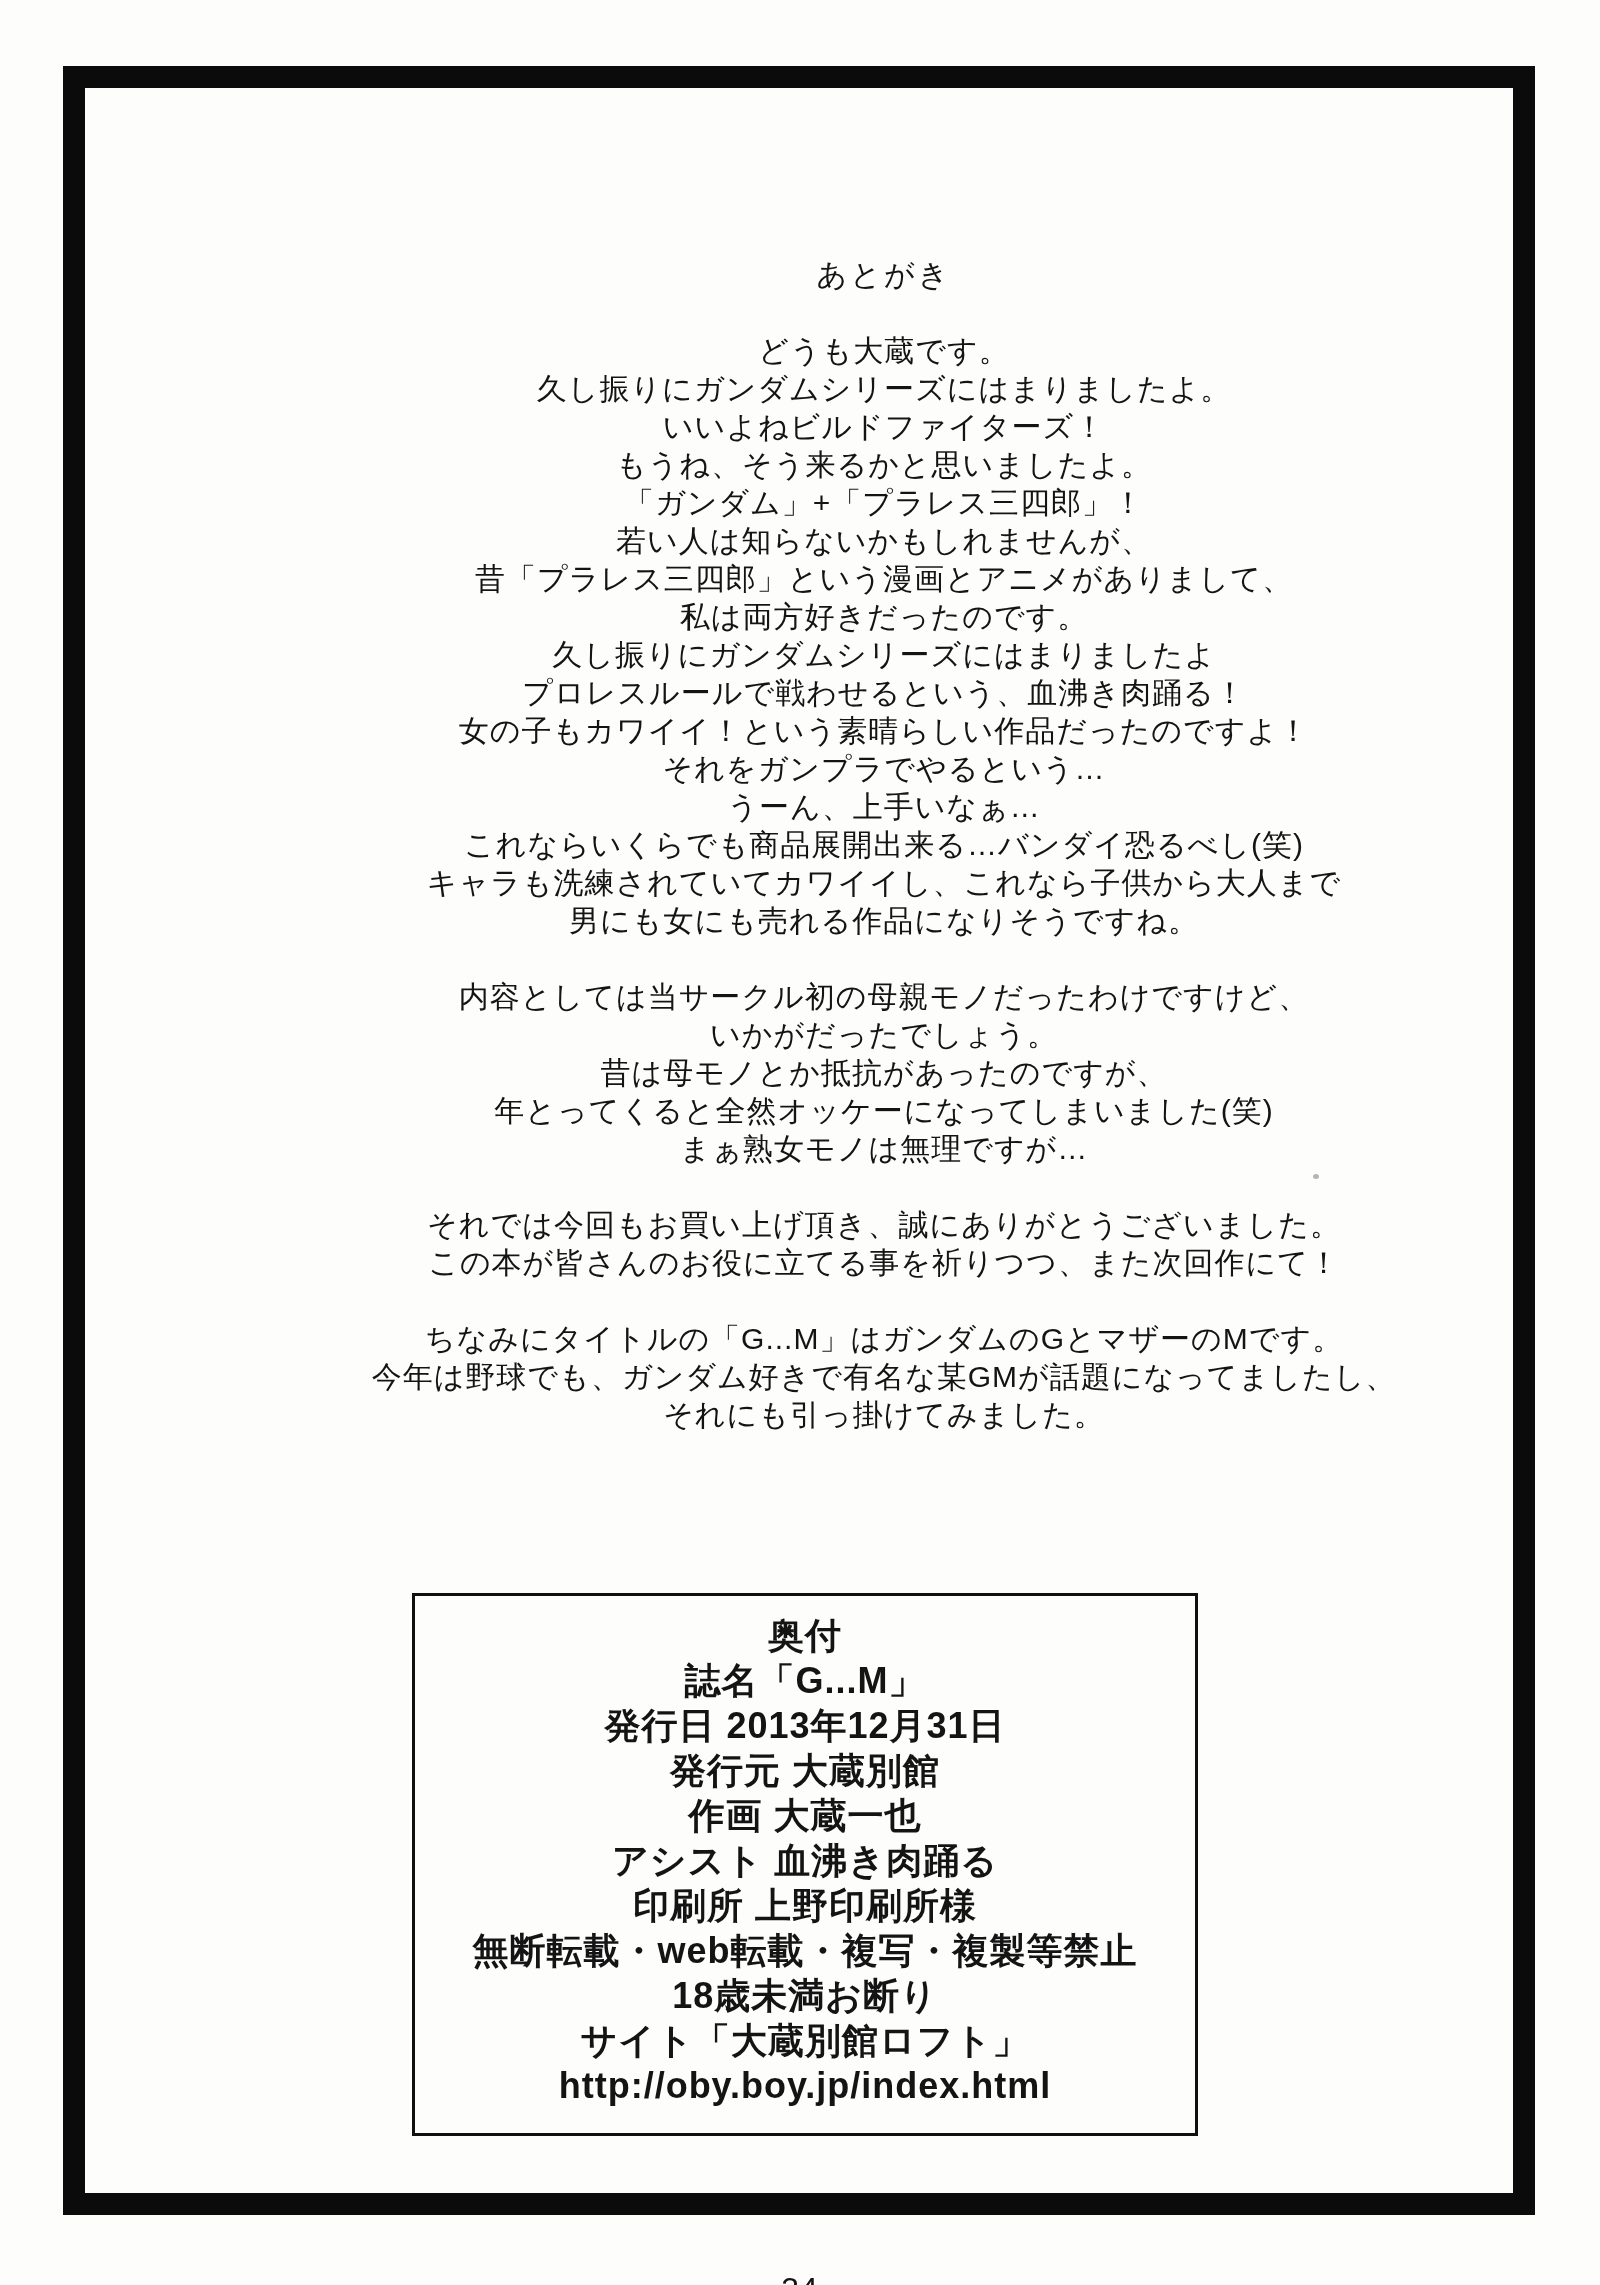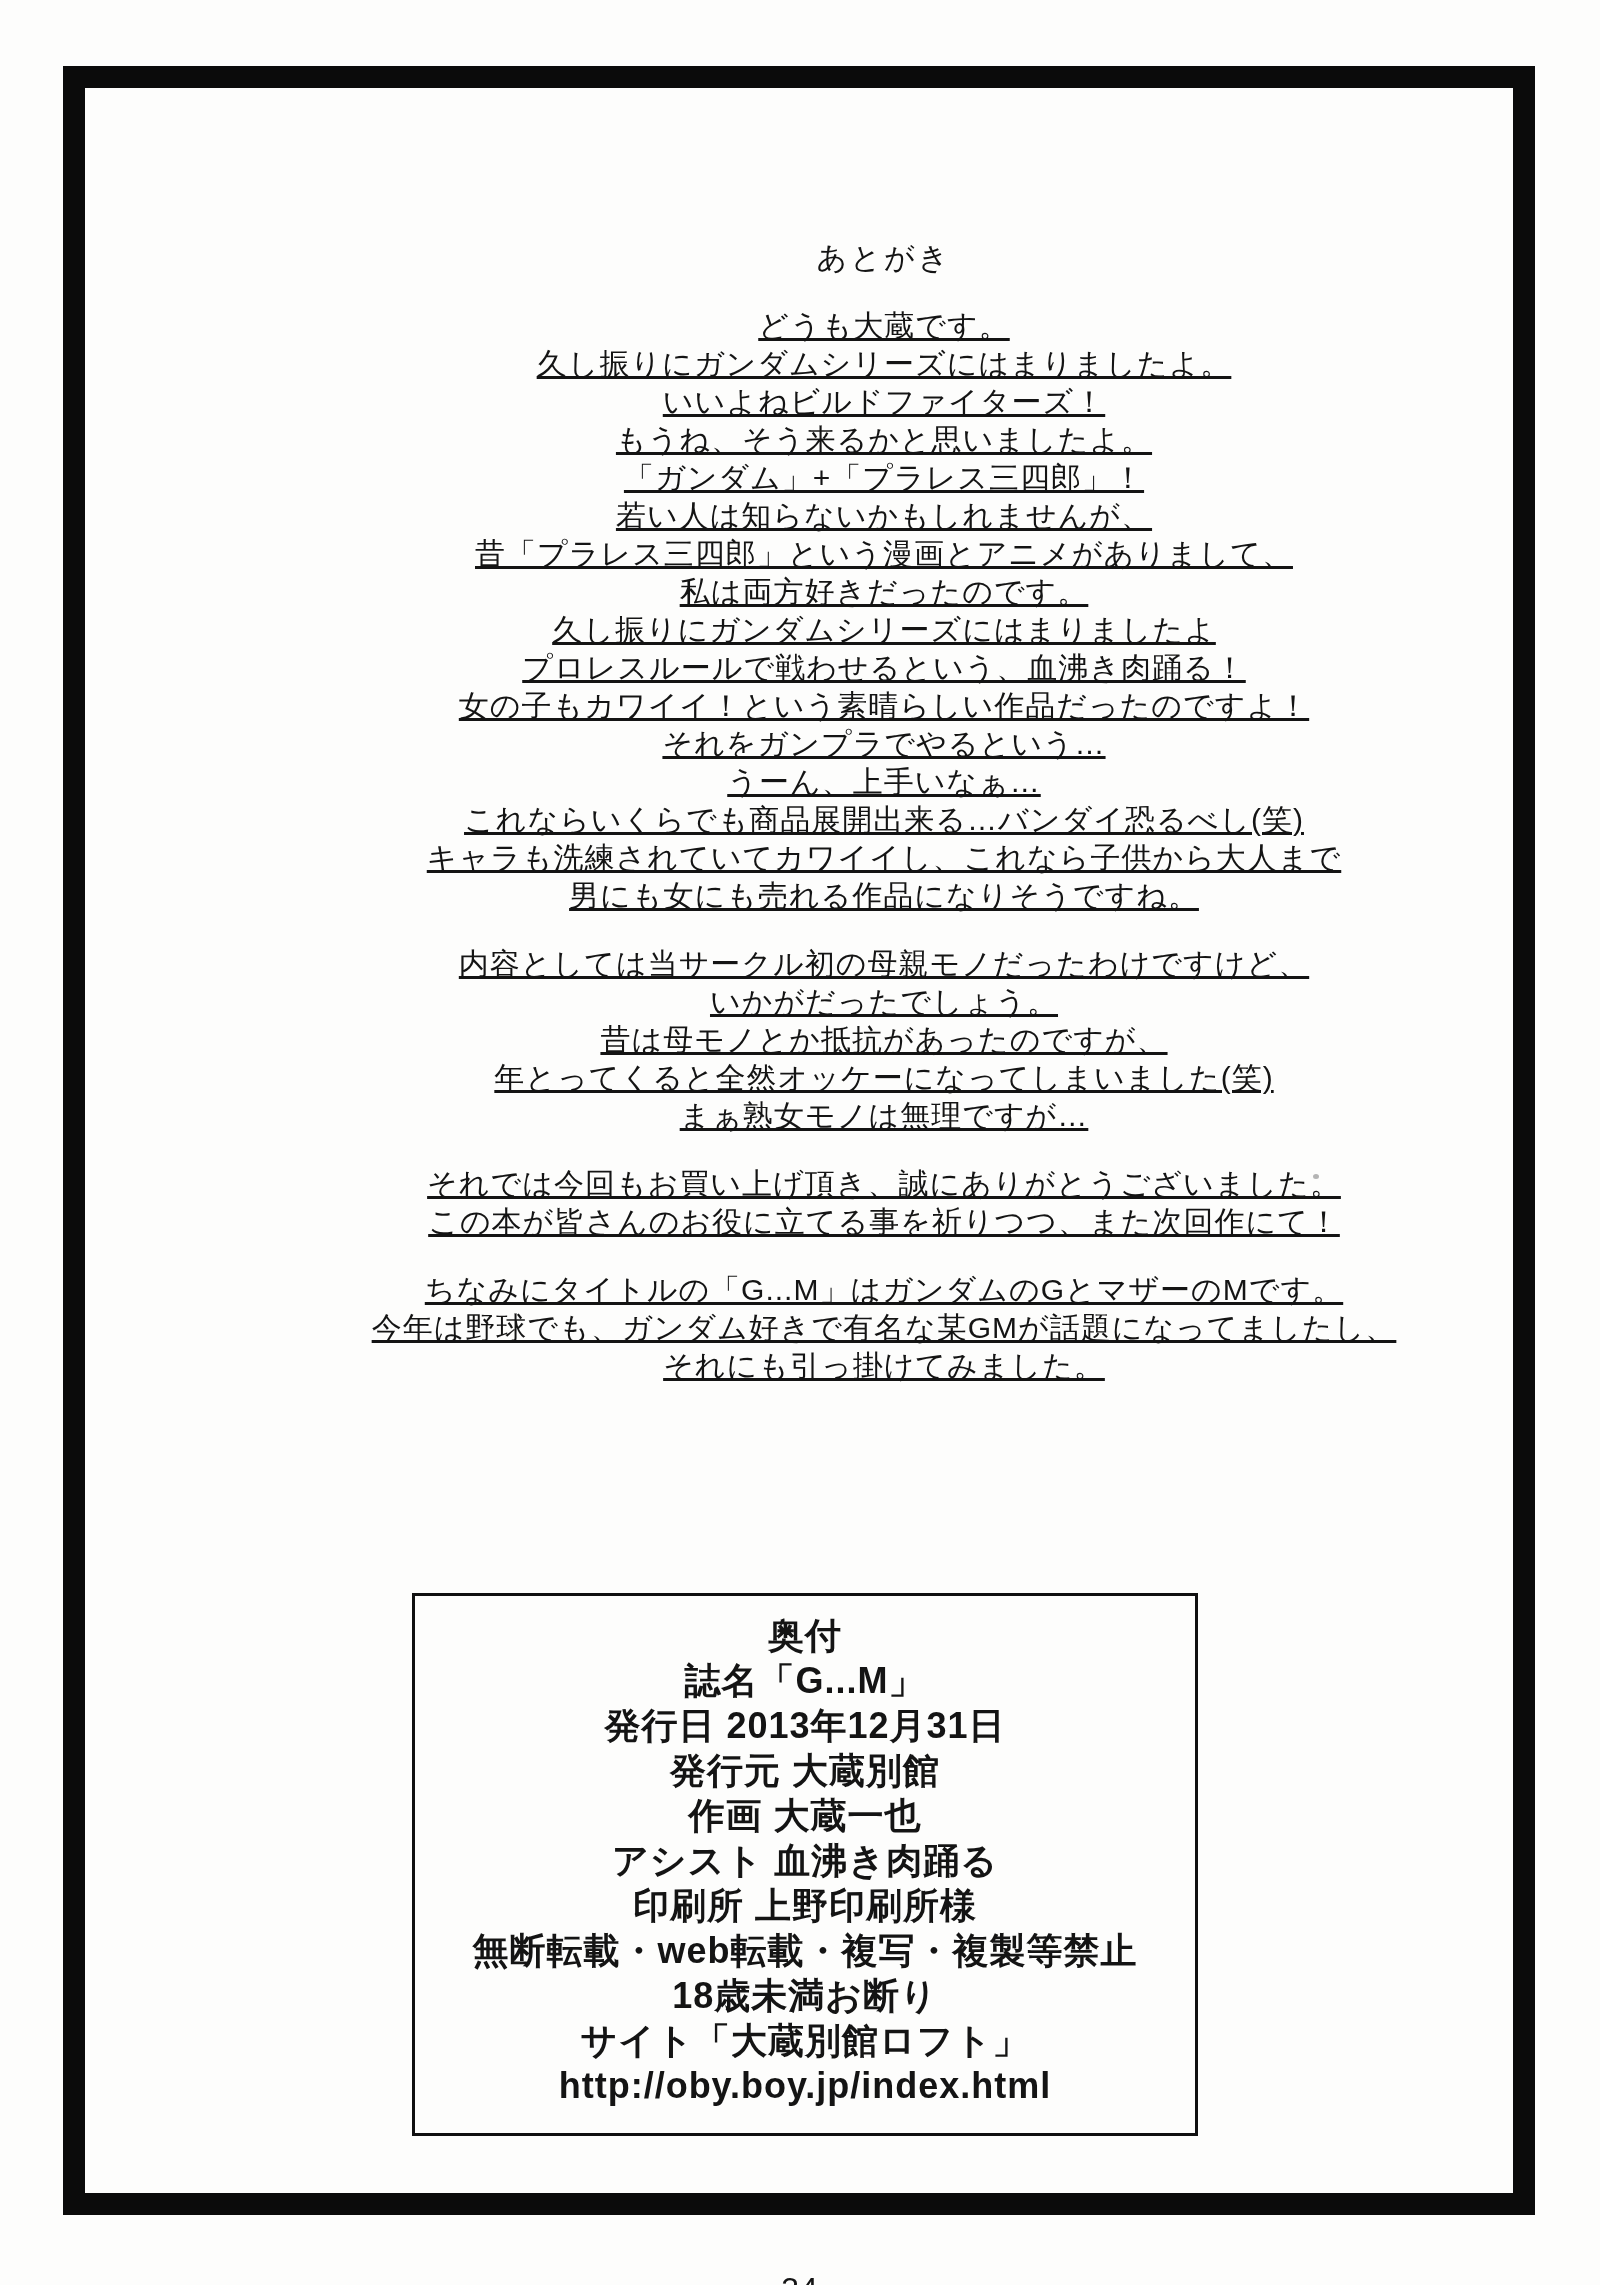--- a/index.html
+++ b/index.html
@@ -18,27 +18,27 @@
     border:22px solid #0b0b0b;
     box-sizing:border-box;
   }
   .content{
     position:absolute;
     left:85px;top:88px;
     width:1428px;
     text-align:center;
   }
   .afterword-title{
-    margin-top:63px;
+    margin-top:80px;
     font-size:30px;
     line-height:38px;
     letter-spacing:3px;
     font-weight:400;
   }
-  .block{margin-top:30px;text-decoration:underline;}
+  .block{margin-top:38px;}
   .block .line{
     font-size:30px;
     line-height:38px;
     letter-spacing:1px;
     white-space:nowrap;
   }
   .colophon-box{
     position:absolute;
     left:412px;top:1565px;
     width:786px;height:543px;

